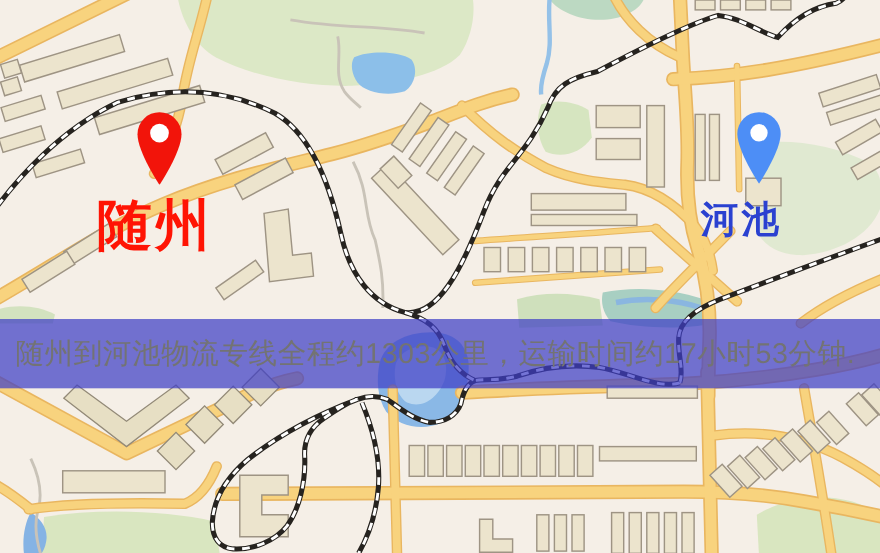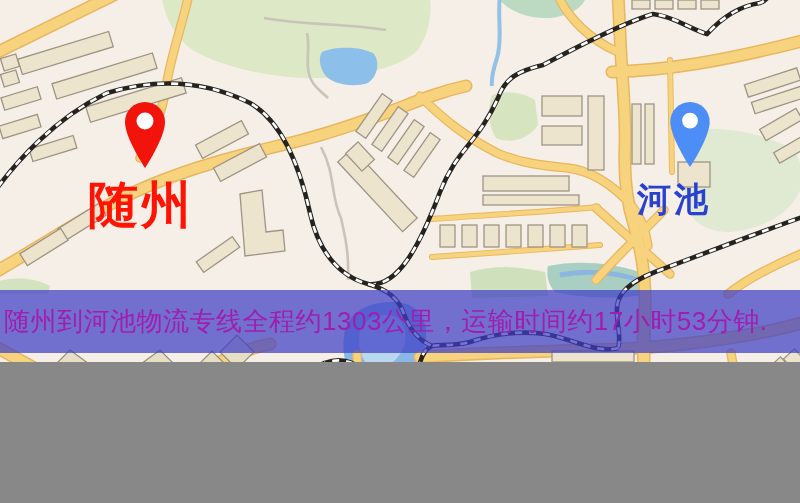--- a/index.html
+++ b/index.html
@@ -1,17 +1,17 @@
 <!DOCTYPE html>
 <html><head>
 <meta charset="utf-8">
 <style>
   html,body{margin:0;padding:0;background:#888;}
   .stage{
-    position:relative;width:800px;height:362px;overflow:hidden;
+    position:relative;width:800px;height:503px;overflow:hidden;
     background:#f5efe7;font-family:"Liberation Sans",sans-serif;
   }
   .stage svg{position:absolute;left:0;top:0;}
   .road-casing{fill:none;stroke:#e9b660;stroke-linecap:round;stroke-linejoin:round;}
   .road-fill{fill:none;stroke:#f8d37e;stroke-linecap:round;stroke-linejoin:round;}
   .rc-major{stroke-width:13;} .rf-major{stroke-width:10;}
   .rc-med{stroke-width:9.5;}  .rf-med{stroke-width:7;}
   .rc-thin{stroke-width:6;}   .rf-thin{stroke-width:4.2;}
   .rail-base{fill:none;stroke:#26231f;stroke-width:4.6;stroke-linecap:butt;}
   .rail-dash{fill:none;stroke:#ffffff;stroke-width:2.6;stroke-dasharray:7 7;}
@@ -23,21 +23,21 @@
     position:absolute;font-family:"Liberation Serif",serif;font-weight:600;
     letter-spacing:3px;text-shadow:0 0 1px rgba(255,255,255,.35);white-space:nowrap;
   }
   .label-origin{left:88px;top:172px;font-size:50px;}
   .label-dest{left:637px;top:177px;font-size:34px;}
   .banner{
     position:absolute;left:0;top:290px;width:800px;height:63px;
     display:flex;align-items:center;
   }
   .banner-text{
-    color:#a21caf;font-size:26px;padding-left:4px;letter-spacing:.5px;
+    color:#737373;font-size:26px;padding-left:14px;letter-spacing:.5px;
     white-space:nowrap;
   }
 </style>
 </head>
 <body>
 
 <div class="stage">
 
   <svg width="800" height="503" viewBox="0 0 800 503">
     <defs>

